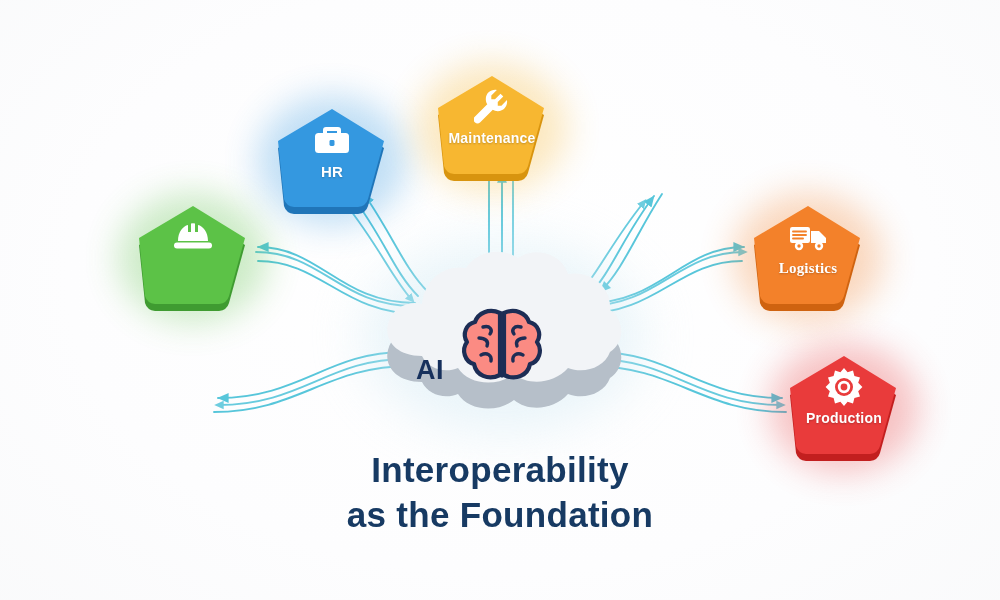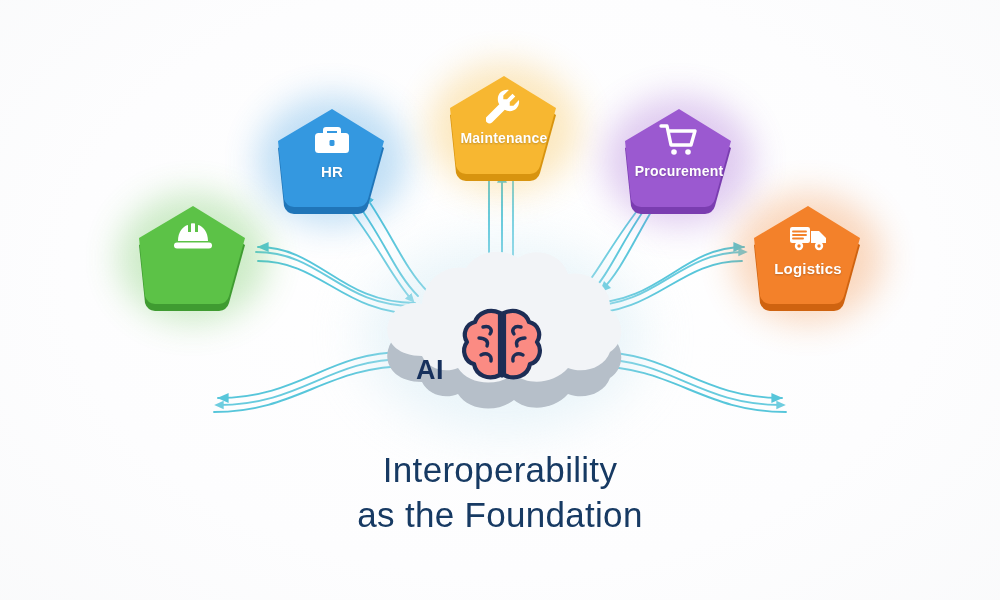--- a/index.html
+++ b/index.html
@@ -79,21 +79,21 @@
     z-index:3;
     margin-top:34px;
   }
   #brain-ico { position:absolute; left:81px; top:57px; z-index:3; }
 
   #title {
     position:absolute; left:0; right:0; top:448px;
     text-align:center;
     z-index:4;
     color:#173a63;
-    font-weight:normal;
+    font-weight:bold;
     font-size:35px;
     line-height:1.28;
     letter-spacing:.3px;
   }
   #title .l2 { display:block; }
 </style>
 </head>
 <body>
 
 <div id="canvas">
@@ -200,52 +200,37 @@
       <div class="ico">
         <svg width="38" height="34" viewBox="0 0 38 34" fill="#ffffff">
           <path d="M13,4 L25,4 Q28,4 28,7 L28,10 L24,10 L24,8 L14,8 L14,10 L10,10 L10,7 Q10,4 13,4 Z"></path>
           <rect x="2" y="10" width="34" height="20" rx="3.5"></rect>
           <rect x="16.5" y="17" width="5" height="6" rx="1.4" fill="#3498e0"></rect>
         </svg>
       </div>
       <div class="lbl">HR</div>
     </div>
 
-    <div class="node" style="left:444px;top:70px;">
+    <div class="node" style="left:432px;top:70px;">
       <div class="glow" style="background:#f7b731;"></div>
       <svg class="shape" viewBox="0 0 120 112">
         <path d="M60,6 L112,38 L96,96 Q94,103 86,104 L22,104 Q14,103 12,96 L6,38 Z" fill="#d8940f" transform="translate(0,7)"></path>
         <path d="M60,6 L112,38 L96,96 Q94,103 86,104 L22,104 Q14,103 12,96 L6,38 Z" fill="#f7b731"></path>
       </svg>
       <div class="ico">
         <svg width="36" height="36" viewBox="0 0 36 36" fill="#ffffff">
           <path d="M31,4 L25,10 L21,10 L21,6 L27,0 C21,-1 15,3 15,10 C15,12 15.6,14 16.6,15.4
                    L3,29 Q0,32 3,35 Q6,38 9,35 L22.6,21.4 C24,22.4 26,23 28,23 C35,23 39,17 38,11 L32,17 L28,17 L28,13 L34,7 Z" transform="translate(-2,1) scale(0.92)"></path>
         </svg>
       </div>
       <div class="lbl sm">Maintenance</div>
     </div>
 
-    <div class="node" style="left:619px;top:103px;">
-      <div class="glow" style="background:#9b59d0;"></div>
-      <svg class="shape" viewBox="0 0 120 112">
-        <path d="M60,6 L112,38 L96,96 Q94,103 86,104 L22,104 Q14,103 12,96 L6,38 Z" fill="#7a3db0" transform="translate(0,7)"></path>
-        <path d="M60,6 L112,38 L96,96 Q94,103 86,104 L22,104 Q14,103 12,96 L6,38 Z" fill="#9b59d0"></path>
-      </svg>
-      <div class="ico">
-        <svg width="40" height="36" viewBox="0 0 40 36" fill="none" stroke="#ffffff" stroke-width="3.4" stroke-linecap="round" stroke-linejoin="round">
-          <path d="M2,4 L8,4 L12,23 L32,23 L36,9 L10,9"></path>
-          <circle cx="15" cy="30" r="2.8" fill="#ffffff" stroke="none"></circle>
-          <circle cx="29" cy="30" r="2.8" fill="#ffffff" stroke="none"></circle>
-        </svg>
-      </div>
-      <div class="lbl sm">Procurement</div>
-    </div>
-
-    <div class="node" style="left:748px;top:200px;">
+
+    <div class="node" style="left:748px;top:200px;font-family:Liberation Serif, serif;">
       <div class="glow" style="background:#f3812a;"></div>
       <svg class="shape" viewBox="0 0 120 112">
         <path d="M60,6 L112,38 L96,96 Q94,103 86,104 L22,104 Q14,103 12,96 L6,38 Z" fill="#cf6310" transform="translate(0,7)"></path>
         <path d="M60,6 L112,38 L96,96 Q94,103 86,104 L22,104 Q14,103 12,96 L6,38 Z" fill="#f3812a"></path>
       </svg>
       <div class="ico">
         <svg width="44" height="32" viewBox="0 0 44 32" fill="#ffffff">
           <rect x="4" y="6" width="20" height="16" rx="2.2"></rect>
           <path d="M25,10 L33,10 L40,17 L40,22 L25,22 Z"></path>
           <circle cx="13" cy="25" r="4.2"></circle>
@@ -255,20 +240,40 @@
             <path d="M7,14 L20,14"></path>
             <path d="M7,17.5 L17,17.5"></path>
           </g>
           <circle cx="13" cy="25" r="1.7" fill="#f3812a"></circle>
           <circle cx="33" cy="25" r="1.7" fill="#f3812a"></circle>
         </svg>
       </div>
       <div class="lbl">Logistics</div>
     </div>
 
+    <div class="node" style="left:784px;top:350px;">
+      <div class="glow" style="background:#e93b3b;"></div>
+      <svg class="shape" viewBox="0 0 120 112">
+        <path d="M60,6 L112,38 L96,96 Q94,103 86,104 L22,104 Q14,103 12,96 L6,38 Z" fill="#c21f1f" transform="translate(0,7)"></path>
+        <path d="M60,6 L112,38 L96,96 Q94,103 86,104 L22,104 Q14,103 12,96 L6,38 Z" fill="#e93b3b"></path>
+      </svg>
+      <div class="ico">
+        <svg width="38" height="38" viewBox="0 0 38 38">
+          <g fill="#ffffff">
+            <path d="M19,0 L22.6,4.2 L28,2.4 L29.4,8 L35,9.4 L33.2,14.8 L37.4,19 L33.2,23.2 L35,28.6
+                     L29.4,30 L28,35.6 L22.6,33.8 L19,38 L15.4,33.8 L10,35.6 L8.6,30 L3,28.6 L4.8,23.2
+                     L0.6,19 L4.8,14.8 L3,9.4 L8.6,8 L10,2.4 L15.4,4.2 Z"></path>
+          </g>
+          <circle cx="19" cy="19" r="9" fill="#e93b3b"></circle>
+          <circle cx="19" cy="19" r="6.2" fill="#ffffff"></circle>
+          <circle cx="19" cy="19" r="3.4" fill="#e93b3b"></circle>
+        </svg>
+      </div>
+      <div class="lbl sm">Production</div>
+    </div>
 
   </div>
 
   <div id="title">
     <span class="l1">Interoperability</span>
     <span class="l2">as the Foundation</span>
   </div>
 
 </div>
 

